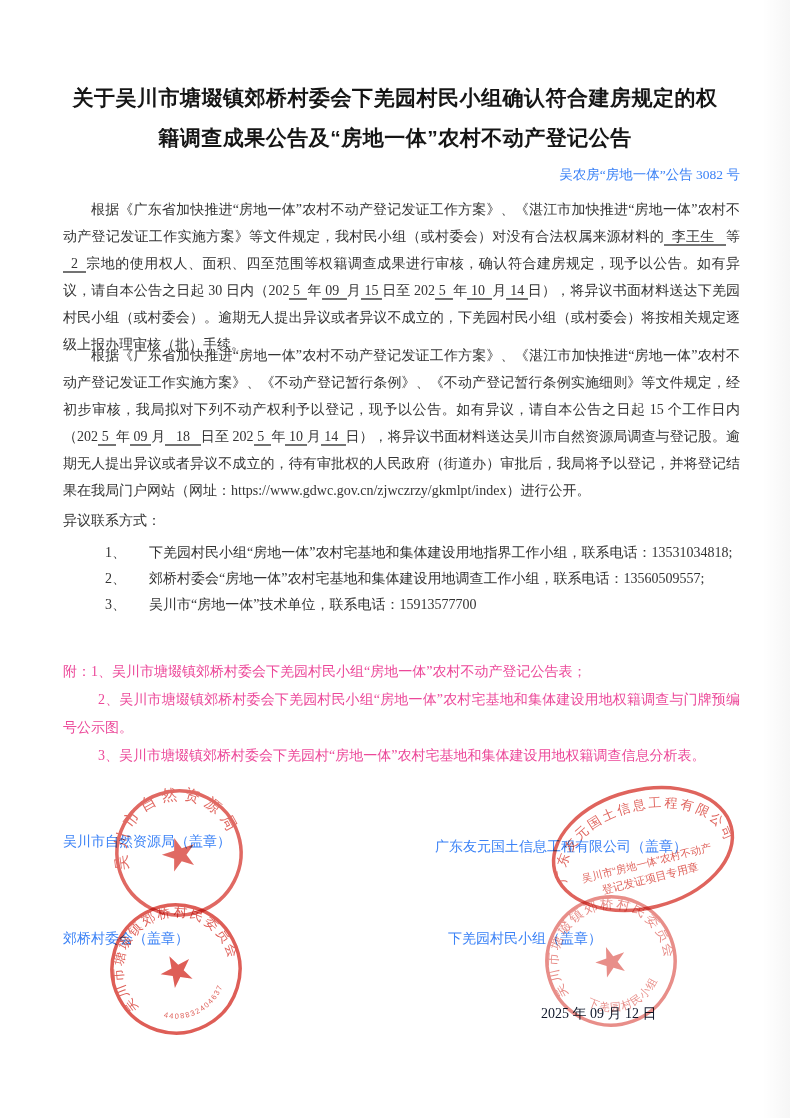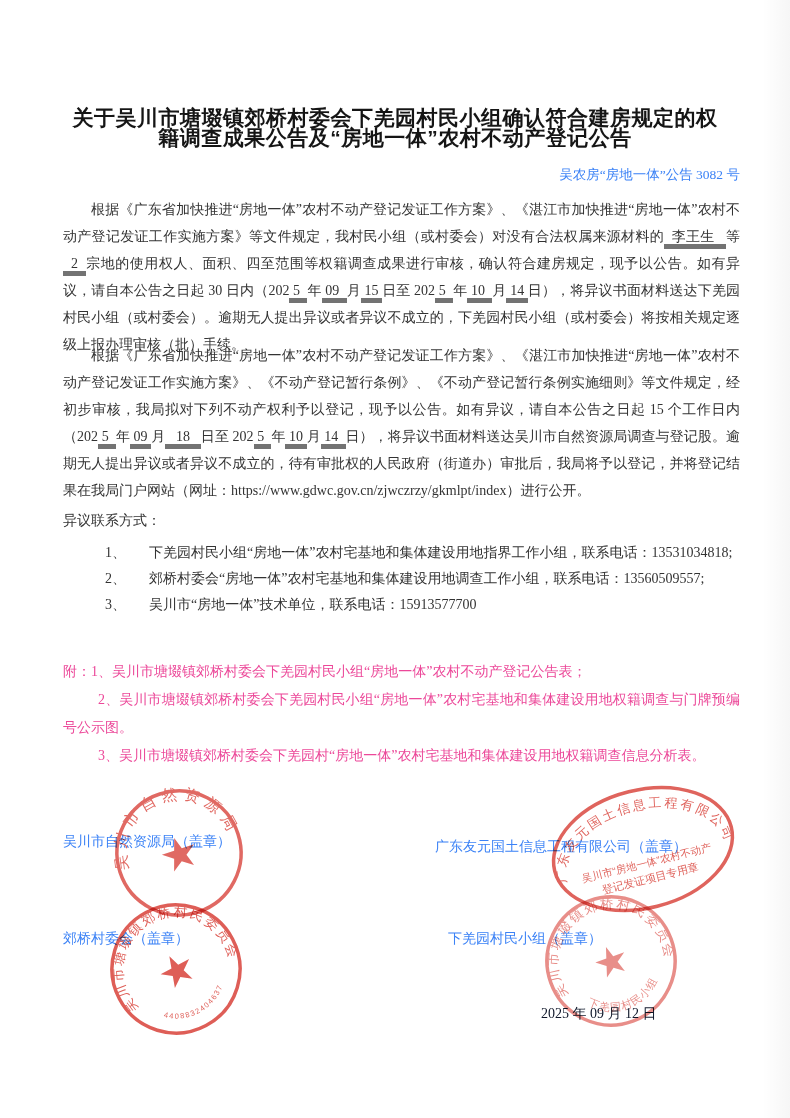--- a/index.html
+++ b/index.html
@@ -17,34 +17,34 @@
     position: absolute; right: 0; top: 0; width: 28px; height: 100%;
     background: linear-gradient(to right, rgba(0,0,0,0), rgba(0,0,0,0.035));
     pointer-events: none;
   }
   .title {
     position: absolute; left: 55px; width: 680px;
     text-align: center; font-weight: bold; color: #151515;
     font-size: 21px; letter-spacing: 0.5px;
     font-family: "Liberation Sans", sans-serif;
   }
-  .title-1 { top: 84px; margin-top: 20px; }
+  .title-1 { top: 84px; }
   .title-2 { top: 124px; }
   .doc-number {
     position: absolute; top: 166px; left: 63px; width: 677px;
     text-align: right; font-size: 13.5px; color: #3b82f6;
   }
   .body-p {
     position: absolute; left: 63px; width: 677px;
     font-size: 14px; line-height: 27px; text-align: justify;
     text-indent: 2em; color: #333;
   }
   .p1 { top: 196px; }
   .p2 { top: 342px; }
-  .u { border-bottom: 5px solid #737373; white-space: pre; }
+  .u { border-bottom: 2px solid #737373; white-space: pre; }
   .contact-heading {
     position: absolute; left: 63px; top: 512px;
     font-size: 14px; color: #333;
   }
   .contact-list { position: absolute; left: 105px; top: 542px; width: 640px; }
   .contact-row { font-size: 14px; line-height: 21px; margin-bottom: 5px; color: #333; }
   .contact-num { display: inline-block; width: 44px; }
   .attachments { position: absolute; left: 63px; top: 658px; width: 677px; }
   .att-line { font-size: 14px; line-height: 28px; text-align: justify; color: #ec4899; }
   .att-indent { text-indent: 2.5em; }

